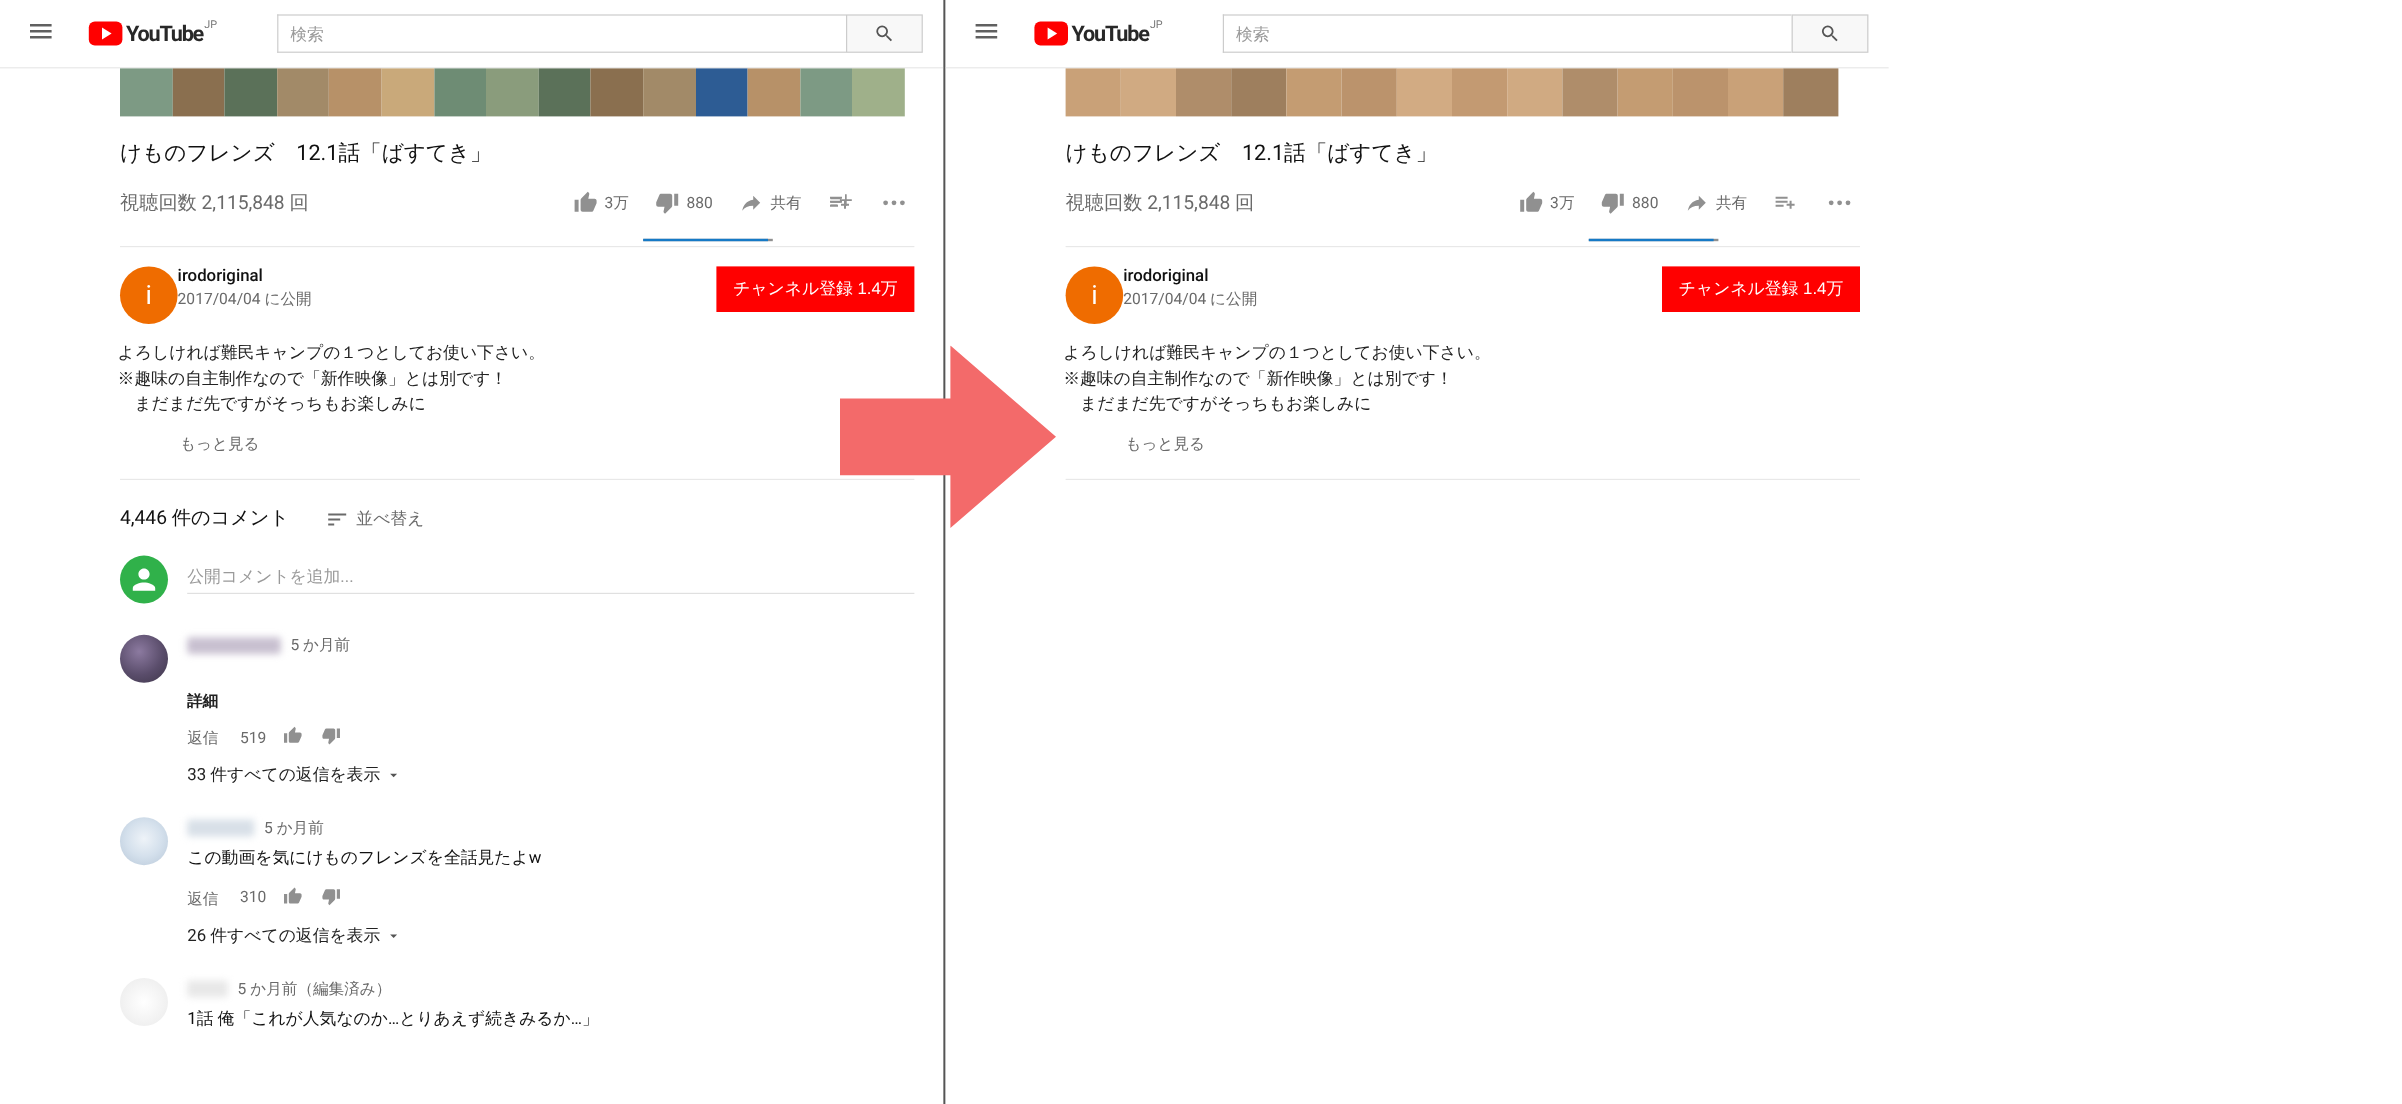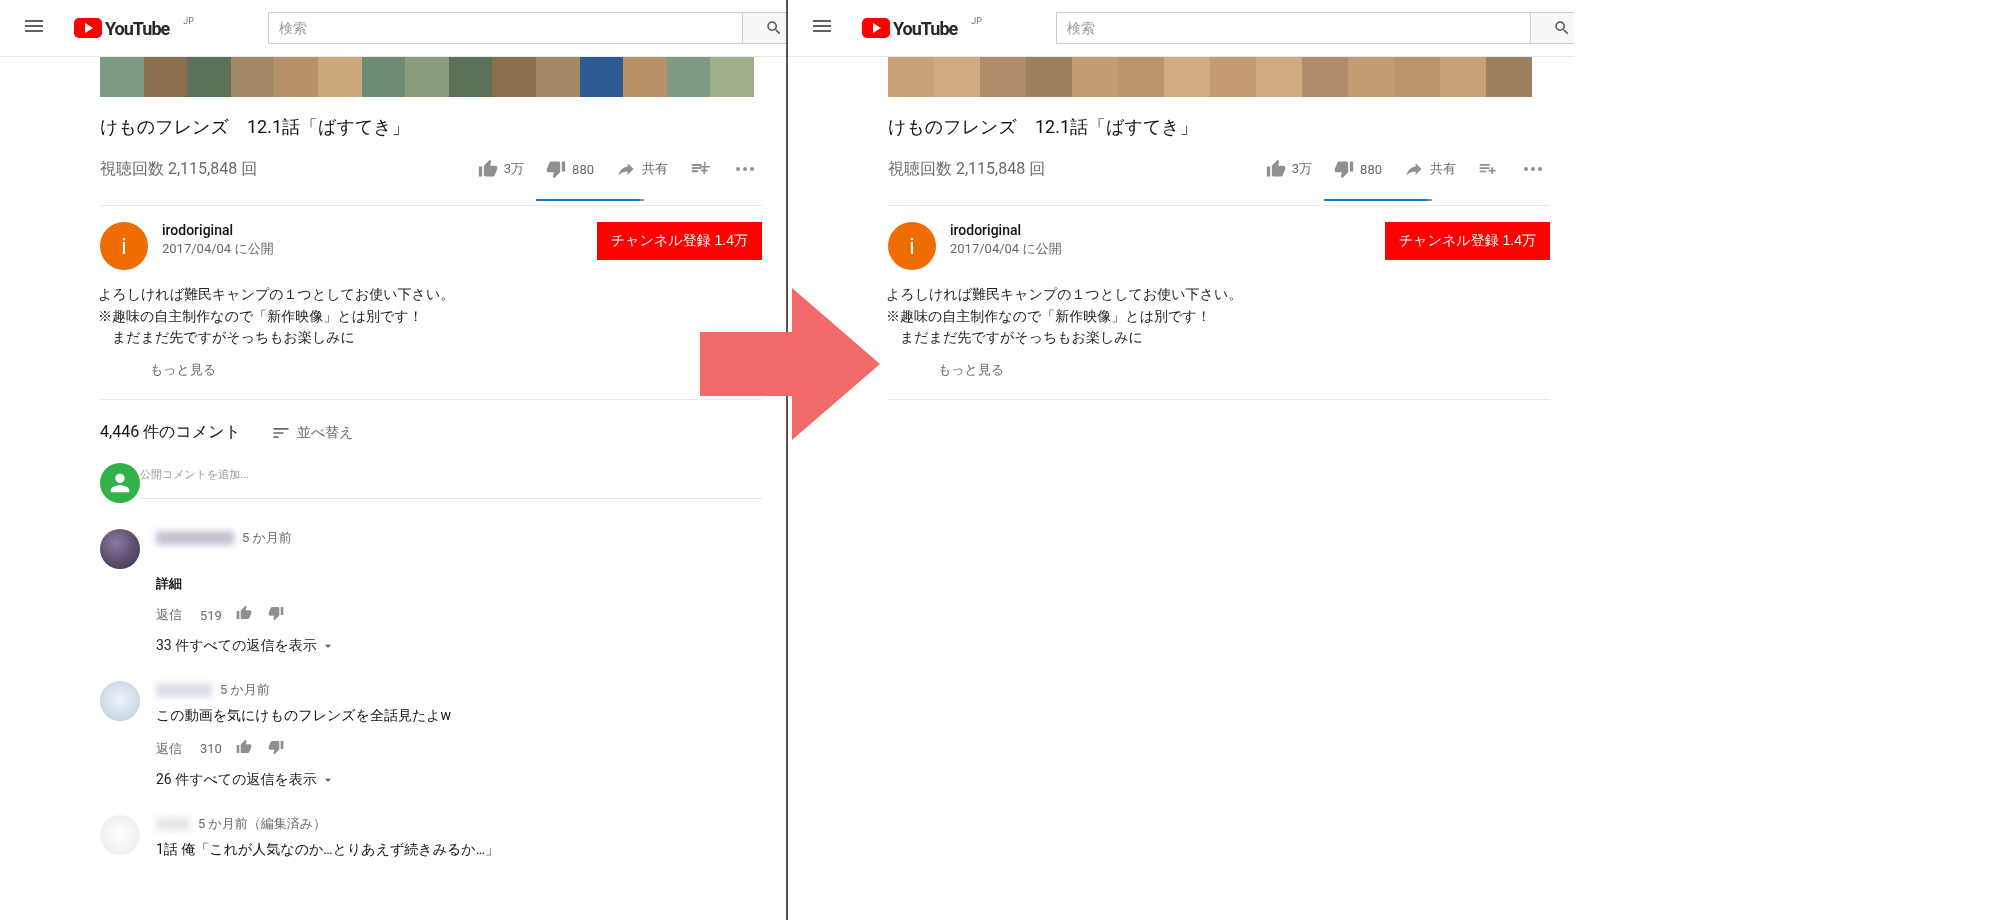--- a/index.html
+++ b/index.html
@@ -8,22 +8,22 @@
   .pane { width:786px; height:920px; position:relative; overflow:hidden; background:#fff; }
   .divider { width:2px; height:920px; background:#555; }
   
   .yt-header { height:57px; border-bottom:1px solid #e8e8e8; display:flex; align-items:center; padding:0 20px 0 22px; }
   .menu-icon { width:24px; height:24px; fill:#606060; }
   .yt-logo-wrap { display:flex; align-items:flex-start; margin-left:28px; }
   .yt-logo { display:flex; align-items:center; }
   .yt-logo .box { width:28px; height:20px; background:#ff0000; border-radius:5px; display:flex; align-items:center; justify-content:center; }
   .yt-logo .box::before { content:""; border-left:8px solid #fff; border-top:5px solid transparent; border-bottom:5px solid transparent; margin-left:2px; }
   .yt-logo-text { font-weight:700; letter-spacing:-1px; font-size:18px; color:#282828; margin-left:3px; }
-  .jp-sup { font-size:9px; color:#777; margin-left:14px; margin-top:-2px; }
-  .searchbox { margin-left:58px; display:flex; height:32px;padding-left:16px; }
+  .jp-sup { font-size:9px; color:#777; margin-left:1px; margin-top:-2px; }
+  .searchbox { margin-left:34px; display:flex; height:32px;padding-left:16px; }
   .searchbox input { width:474px; height:32px; border:1px solid #ccc; border-right:none; padding:0 10px; font-size:14px; color:#111; }
   .searchbox input::placeholder { color:#9a9a9a; }
   .searchbox button { width:64px; height:32px; border:1px solid #ccc; background:#f8f8f8; display:flex; align-items:center; justify-content:center; cursor:pointer; }
   .searchbox button svg { width:18px; height:18px; fill:#555; }
   
   .content { padding:0 0 0 0; }
   .thumb-strip { margin:0 24px 0 100px; height:40px; display:flex; }
   .pxrow { display:flex; height:40px; }
   .pxcell { flex:1; }
   .title-block { padding:18px 24px 8px 100px; }
@@ -35,36 +35,36 @@
   .act svg { width:20px; height:20px; fill:#909090; margin-right:6px; }
   .act.like svg { fill:#909090; }
   .act.like { color:#6a6a6a; }
   .sentiment { position:relative; margin:0 24px 0 100px; height:2px; }
   .sentiment .bar { position:absolute; right:118px; top:14px; width:108px; height:2px; background:#909090; }
   .sentiment .fill { position:absolute; left:0; top:0; height:2px; background:#167ac6; width:104px; }
   .sep { height:1px; background:#e8e8e8; margin:18px 24px 0 100px; }
   
   .channel-row { display:flex; align-items:flex-start; padding:16px 24px 0 100px; }
   .avatar { width:48px; height:48px; border-radius:50%; background:#ef6c00; color:#fff; display:flex; align-items:center; justify-content:center; font-size:22px; flex-shrink:0; }
-  .chinfo { margin-left:14px; flex:1; }
+  .chinfo { flex:1; }
   .chname { font-size:14px; font-weight:500; color:#111; }
   .chpub { font-size:13px; color:#6a6a6a; margin-top:2px; }
   .subbtn { background:#ff0000; color:#fff; font-size:14px; padding:10px 14px; border:none; font-weight:500; cursor:pointer; white-space:nowrap; }
   .desc { padding:14px 24px 0 98px; font-size:14px; color:#222; line-height:1.55; }
   .show-more { padding:12px 24px 0 150px; font-size:13px; color:#6a6a6a; cursor:pointer; }
   .sep2 { height:1px; background:#e8e8e8; margin:20px 24px 0 100px; }
   
   .comments-hdr { display:flex; align-items:center; padding:22px 24px 0 100px; }
   .ccount { font-size:16px; color:#111; }
   .sortbtn { display:flex; align-items:center; margin-left:30px; color:#6a6a6a; font-size:14px; cursor:pointer; }
   .sortbtn svg { width:20px; height:20px; fill:#6a6a6a; margin-right:6px; }
   .add-comment { display:flex; align-items:center; padding:20px 24px 0 100px; }
   .anon-avatar { width:40px; height:40px; border-radius:50%; background:#30b14a; display:flex; align-items:center; justify-content:center; flex-shrink:0; }
   .anon-avatar svg { width:28px; height:28px; fill:#fff; }
-  .add-input { font-size:11px; color:#9a9a9a; border-bottom:1px solid #e0e0e0; flex:1; padding-bottom:16px; }
+  .add-input { margin-left:16px; font-size:14px; color:#9a9a9a; border-bottom:1px solid #e0e0e0; flex:1; padding-bottom:4px; }
   
   .comment { display:flex; padding:26px 24px 0 100px; }
   .cavatar { width:40px; height:40px; border-radius:50%; flex-shrink:0; }
   .blur1 { background: radial-gradient(circle at 40% 35%, #8c7aa0 0%, #5a4d6b 55%, #3d3548 100%); }
   .blur2 { background: radial-gradient(circle at 50% 45%, #eef3f8 0%, #d4e0ec 50%, #b7c7d8 100%); }
   .blur3 { background: radial-gradient(circle at 50% 50%, #fff 0%, #f2f2f2 60%, #eaeaea 100%); }
   .cbody { margin-left:16px; flex:1; }
   .cmeta { display:flex; align-items:center; }
   .cname-blur { display:inline-block; height:14px; border-radius:2px; filter:blur(3px); }
   .nb1 { width:78px; background:#c8c0d0; }

